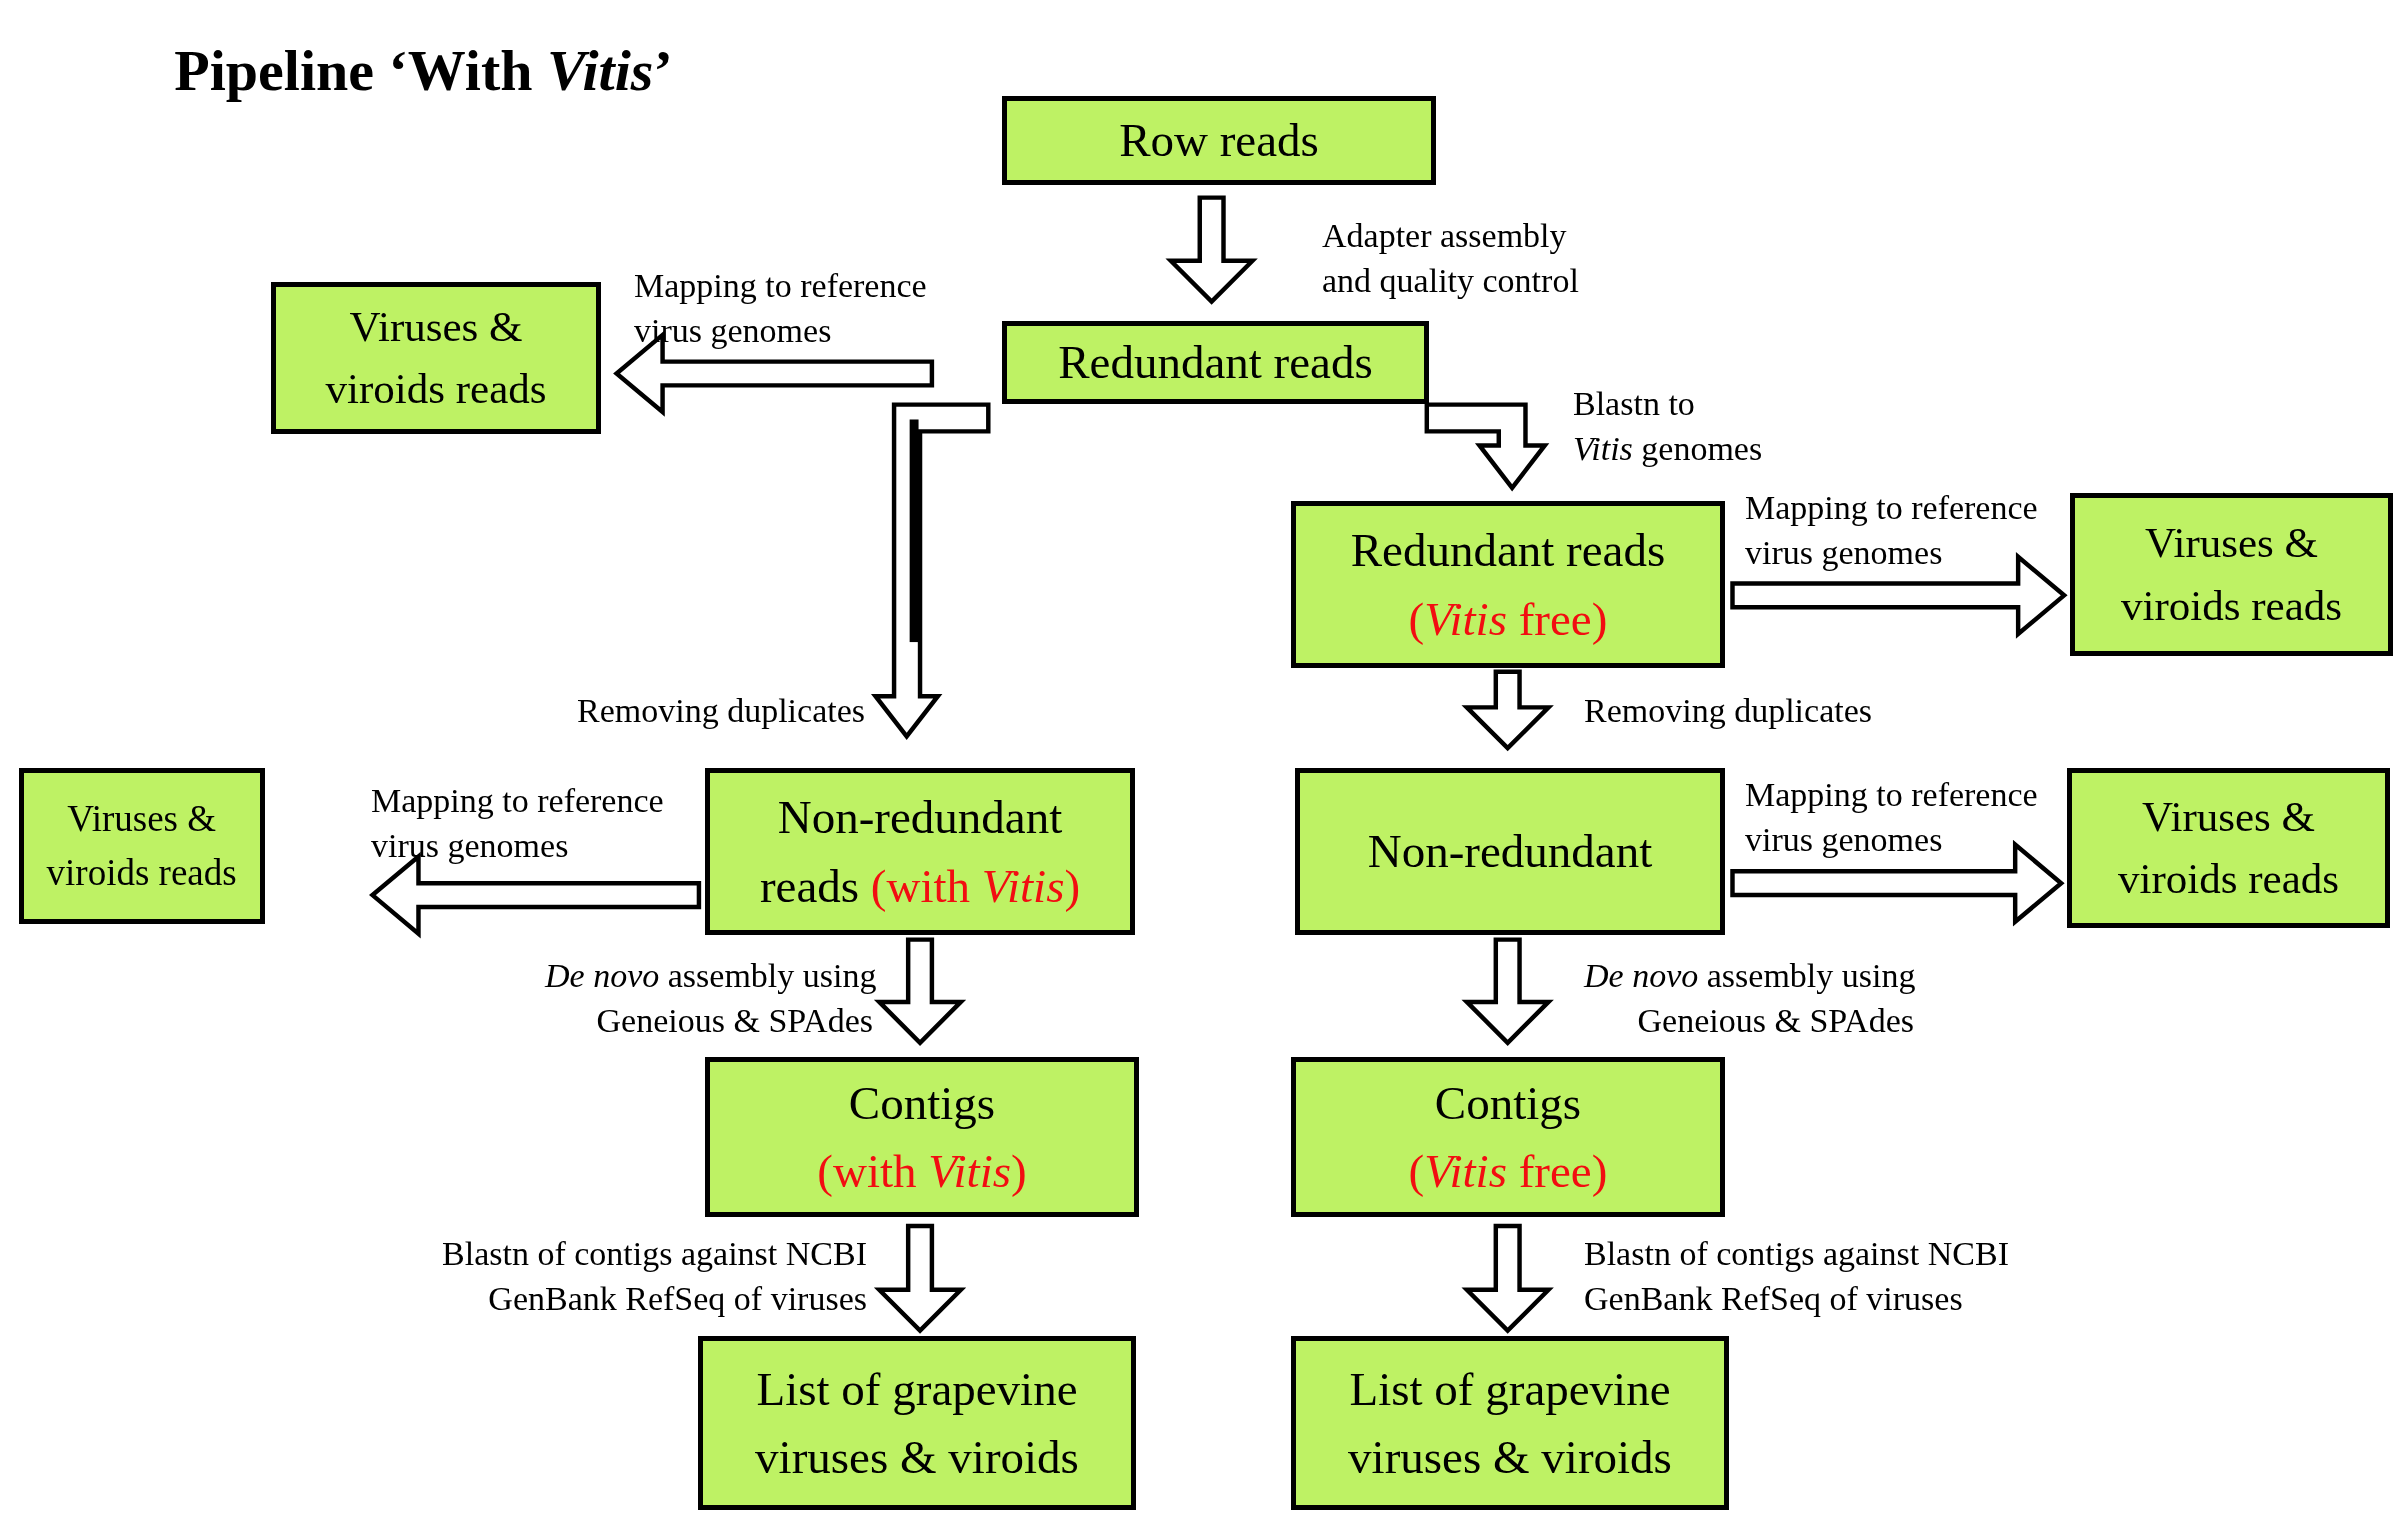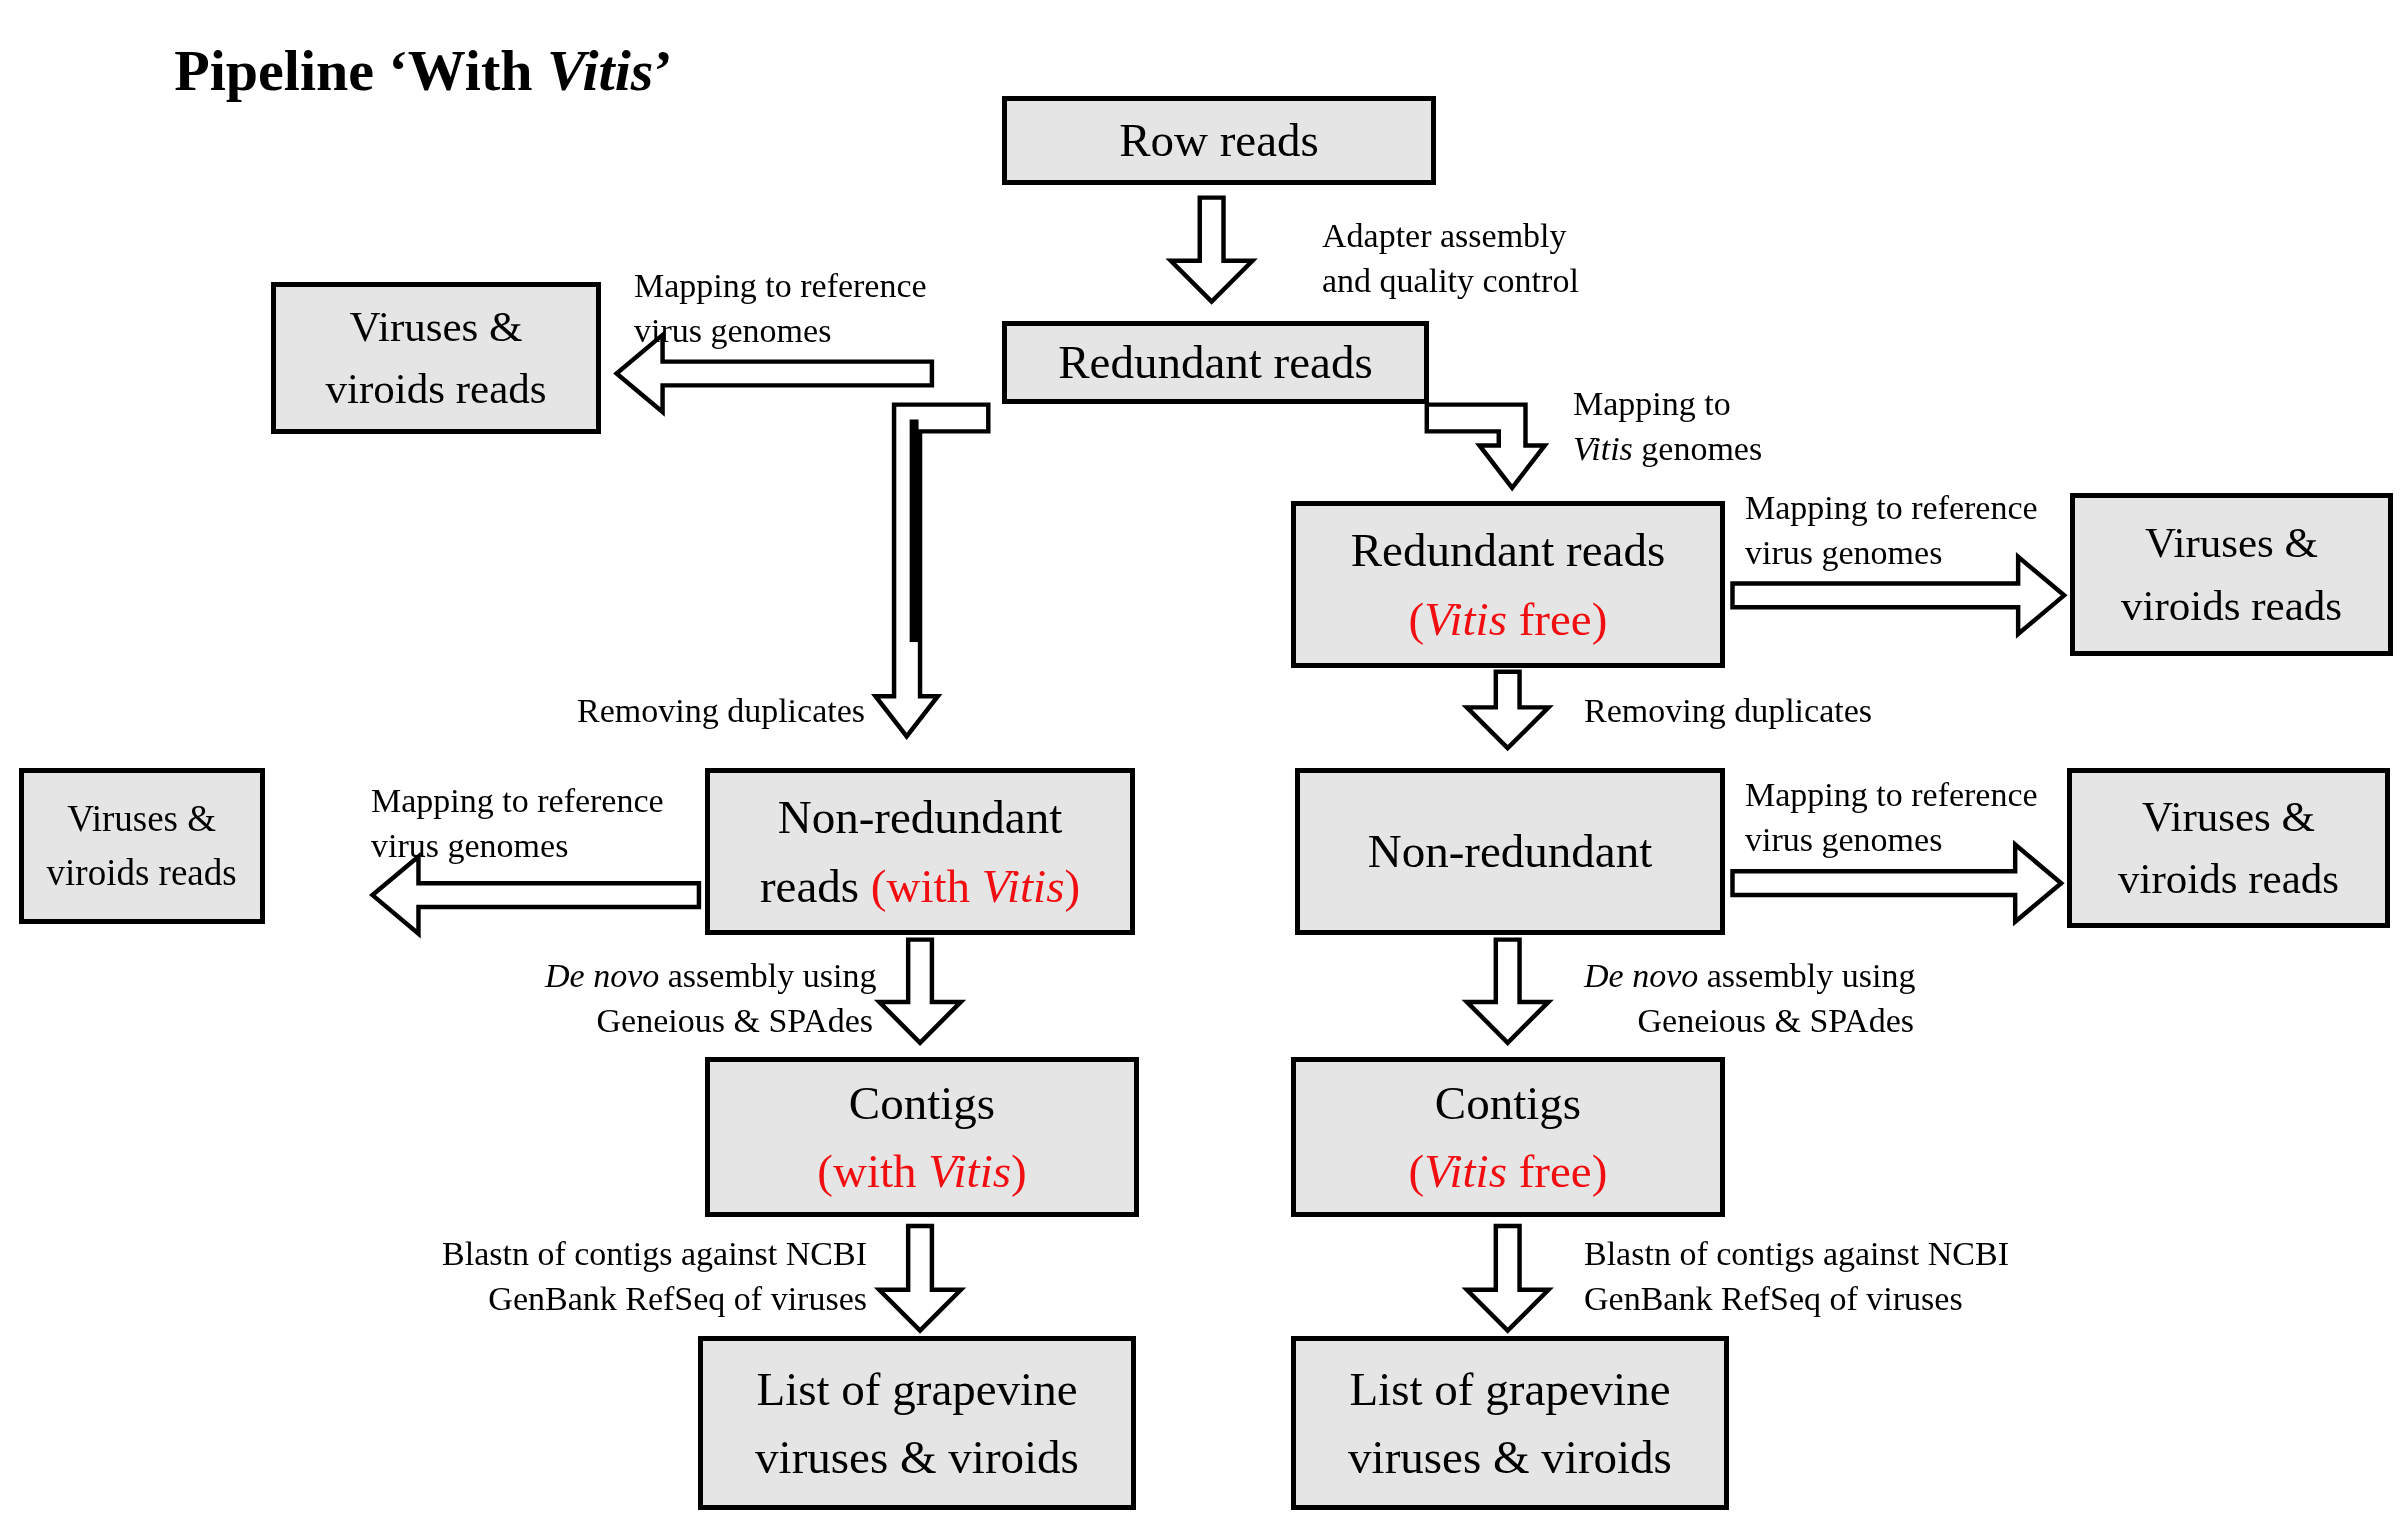--- a/index.html
+++ b/index.html
@@ -9,21 +9,21 @@
     background:#fff;
     font-family:"Liberation Serif","DejaVu Serif",serif;
     color:#000;
     overflow:hidden;
   }
   #arrow-layer{position:absolute;left:0;top:0;width:2401px;height:1529px;}
   .box{
     position:absolute;
     box-sizing:border-box;
     border:5.2px solid #000;
-    background:#e5e5e5;
+    background:#bef264;
     display:flex;
     flex-direction:column;
     justify-content:center;
     align-items:center;
     text-align:right;
     font-size:47px;
     line-height:1.45;
     white-space:nowrap;
   }
   .box.small{font-size:43px;}
@@ -142,21 +142,21 @@
     <div>Adapter assembly</div>
     <div>and quality control</div>
   </div>
 
   <div class="lbl center" style="left:634px;top:264px;width:304px;">
     <div>Mapping to reference</div>
     <div>virus genomes</div>
   </div>
 
   <div class="lbl left" style="left:1573px;top:382px;width:245px;">
-    <div>Mapping to</div>
+    <div>Blastn to</div>
     <div><span class="it">Vitis</span><span> genomes</span></div>
   </div>
 
   <div class="lbl center" style="left:1745px;top:486px;width:308px;">
     <div>Mapping to reference</div>
     <div>virus genomes</div>
   </div>
 
   <div class="lbl right" style="left:568px;top:689px;width:297px;">
     <div>Removing duplicates</div>

